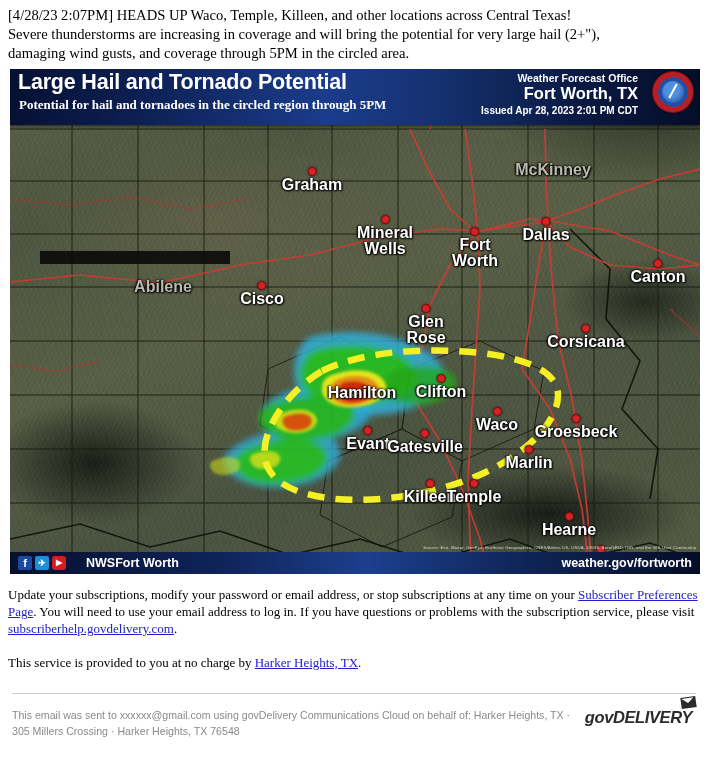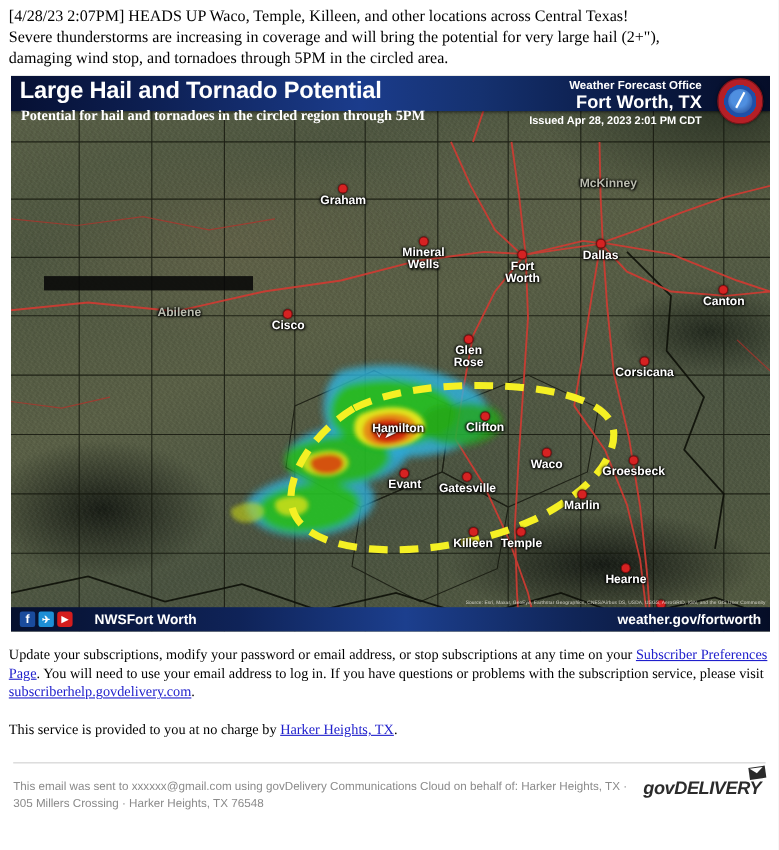--- a/index.html
+++ b/index.html
@@ -84,42 +84,42 @@
   }
   .city .dot {
     width: 7px; height: 7px; border-radius: 50%;
     background: #d62222;
     border: 1px solid #7d1111;
     margin: 0 auto 1px auto;
     box-shadow: 0 0 2px rgba(0,0,0,.8);
   }
   .city .lbl {
     font-family: "Liberation Sans", sans-serif;
-    font-size: 11px;
+    font-size: 16px;
     font-weight: 700;
     color: #ffffff;
     line-height: 1.0;
     white-space: pre-line;
     text-shadow: 0 0 3px #000, 1px 1px 2px #000, -1px 0 2px #000;
   }
   .city.dim .lbl { color: #b9bbae; }
 
   
   .storm-icon {
     position: absolute;
     color: #ffffff;
     font-size: 15px;
     line-height: 1;
     text-shadow: 0 0 3px #000;
     font-family: "DejaVu Sans", sans-serif;
   }
 
   
   .hdr {
-    position: absolute; left: 0; top: 0; right: 0; height: 32px;
+    position: absolute; left: 0; top: 0; right: 0; height: 56px;
     background: linear-gradient(90deg, #061033 0%, #0d1f52 18%, #1b3c8c 46%, #15316f 62%, #0a1a44 82%, #050d28 100%);
     box-shadow: 0 1px 3px rgba(0,0,0,.6);
   }
   .hdr-title {
     position: absolute; left: 8px; top: 1px;
     font-family: "Liberation Sans", sans-serif;
     font-size: 21.5px;
     font-weight: 700;
     color: #ffffff;
     letter-spacing: -.2px;
@@ -276,21 +276,21 @@
     border-right: 6.5px solid transparent;
     border-top: 5px solid #ffffff;
   }
 </style>
 </head>
 <body>
 
 <div class="alert-message">
   <p>[4/28/23 2:07PM] HEADS UP Waco, Temple, Killeen, and other locations across Central Texas!</p>
   <p>Severe thunderstorms are increasing in coverage and will bring the potential for very large hail (2+"),</p>
-  <p>damaging wind stop, and tornadoes through 5PM in the circled area.</p>
+  <p>damaging wind gusts, and coverage through 5PM in the circled area.</p>
 </div>
 
 <div class="graphic">
 
   <div class="map-base"></div>
   <div class="map-noise"></div>
   <div class="map-dark-ne"></div>
 
   <div class="counties">
     <svg width="690" height="505" viewBox="0 0 690 505">

